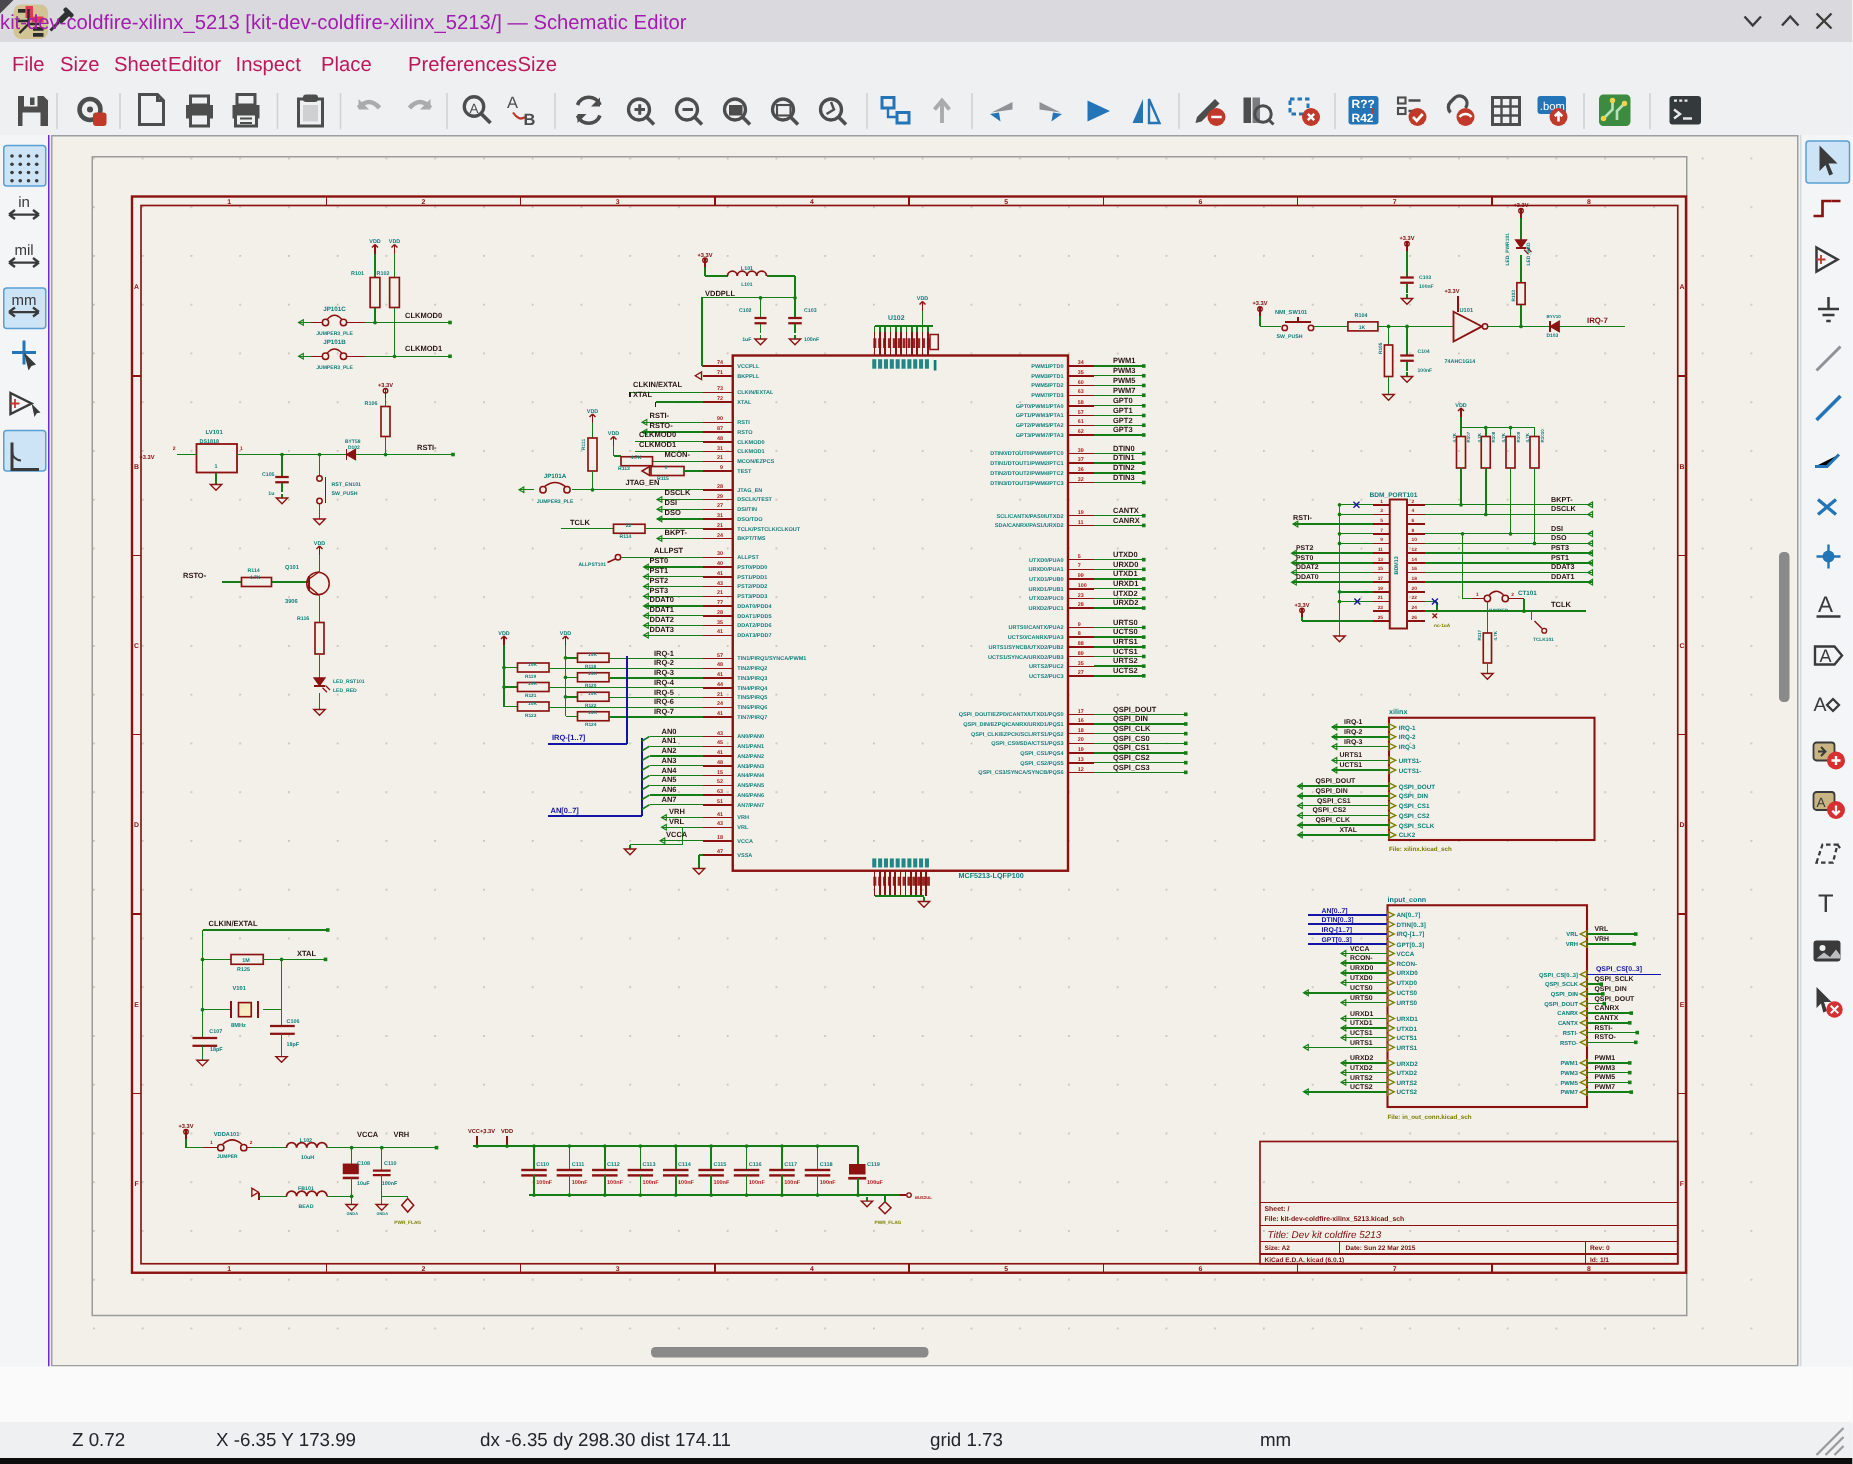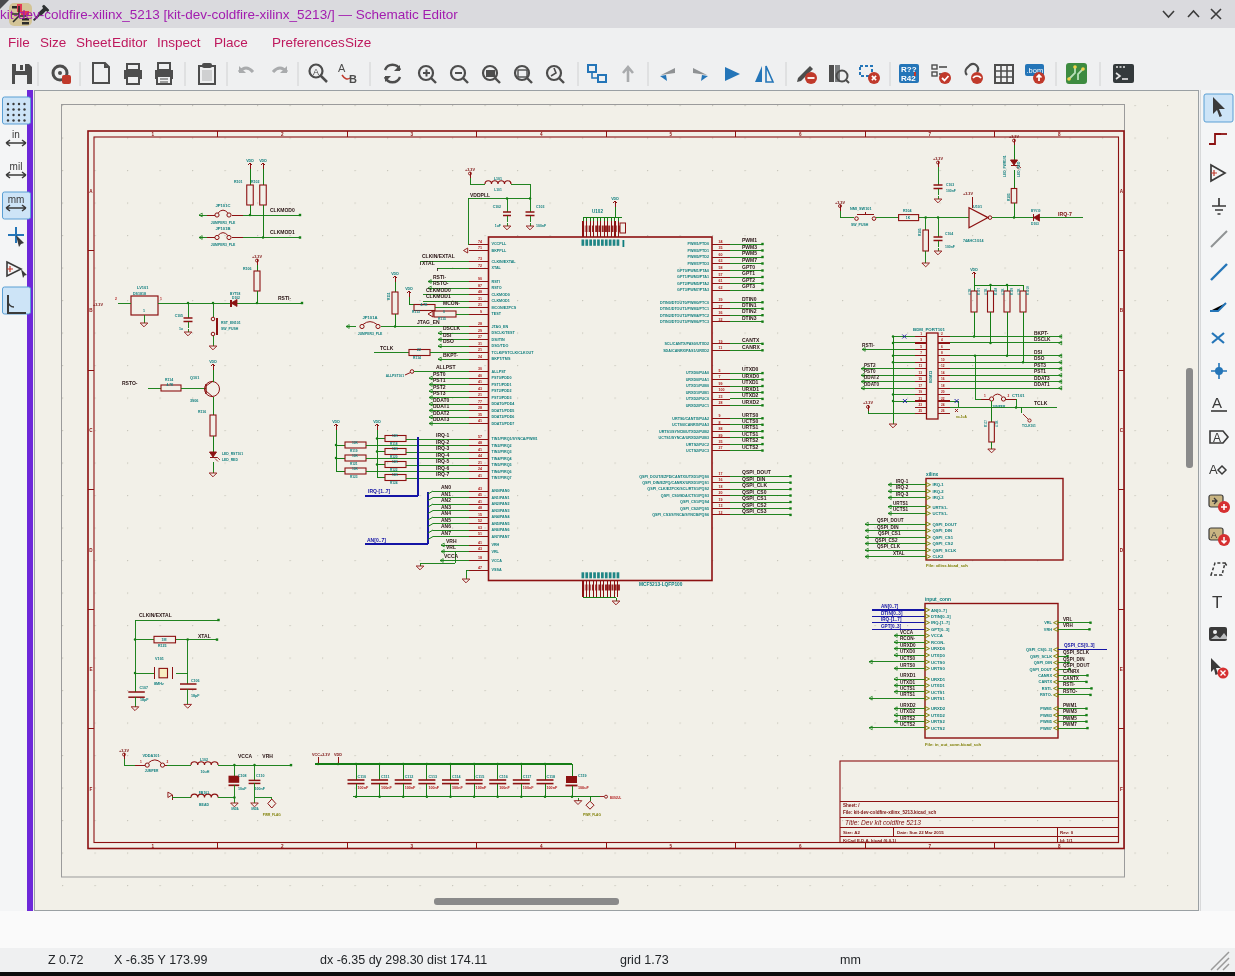--- a/index.html
+++ b/index.html
@@ -2,21 +2,21 @@
 <html><head><meta charset="utf-8"><title>kit-dev-coldfire-xilinx_5213</title>
 <style>
 * { margin:0; padding:0; box-sizing:border-box; }
 html,body { width:1235px; height:976px; overflow:hidden; font-family:"Liberation Sans",sans-serif; }
 #win { position:relative; width:1235px; height:976px; background:#eff0f1; }
 #titlebar { position:absolute; left:0; top:0; width:1235px; height:28px; background:#dadade; }
 #titletext { position:absolute; left:0; top:7px; width:1235px; text-align:left; font-size:13.5px; color:#a21caf; }
 #menubar { position:absolute; left:0; top:28px; width:1235px; height:30px; background:#eff0f1; }
 .mi { position:absolute; top:7px; font-size:13.5px; color:#be185d; }
 #toolbar { position:absolute; left:0; top:58px; width:1235px; height:32px; background:#eff0f1; }
-#lefttb { position:absolute; left:0; top:90px; width:33px; height:821px; background:#f4f5f6; border-right:6px solid #6d28d9; }
+#lefttb { position:absolute; left:0; top:90px; width:33px; height:821px; background:#f4f5f6; border-right:1px solid #6d28d9; }
 #righttb { position:absolute; left:1200px; top:90px; width:35px; height:821px; background:#f4f5f6; border-left:1px solid #d8d9da; }
 #canvas { position:absolute; left:34px; top:90px; width:1165px; height:821px; background:#f2f0e8; outline:1px solid #9aa0a3; outline-offset:-1px; }
 #gapbar { position:absolute; left:0; top:911px; width:1235px; height:37px; background:#fafafa; }
 #statusbar { position:absolute; left:0; top:948px; width:1235px; height:24px; background:#eff0f1; }
 .st { position:absolute; top:5px; font-size:12.5px; color:#232629; }
 #blackstrip { position:absolute; left:0; top:972px; width:1235px; height:4px; background:#0d0d0d; }
 svg { display:block; }
 </style></head>
 <body>
 <div id="win">
@@ -1850,21 +1850,21 @@
 <g transform="translate(8,568)">
           <path d="M2 0 L12 10 L7 10 L9 16 L6.5 17 L5 11 L2 14 z" fill="#3a3a3a"></path>
           <circle cx="14" cy="15" r="5.5" fill="#d63031"></circle>
           <path d="M11.5 12.5 l5 5 M16.5 12.5 l-5 5" stroke="#fff" stroke-width="1.4"></path>
         </g>
       </svg>
 </div>
 <div id="gapbar"></div>
 <div id="statusbar">
   <span class="st" style="left:48px">Z 0.72</span>
-  <span class="st" style="left:114px">X -6.35  Y 173.99</span>
+  <span class="st" style="left:144px">X -6.35  Y 173.99</span>
   <span class="st" style="left:320px">dx -6.35  dy 298.30  dist 174.11</span>
   <span class="st" style="left:620px">grid 1.73</span>
   <span class="st" style="left:840px">mm</span>
   <svg width="26" height="24" style="position:absolute;left:1205px;top:0">
     <path d="M24 4 L6 22 M24 10 L12 22 M24 16 L18 22" stroke="#9a9a9a" stroke-width="1.5"></path>
   </svg>
 </div>
 <div id="blackstrip"></div>
 </div>
 </body></html>

